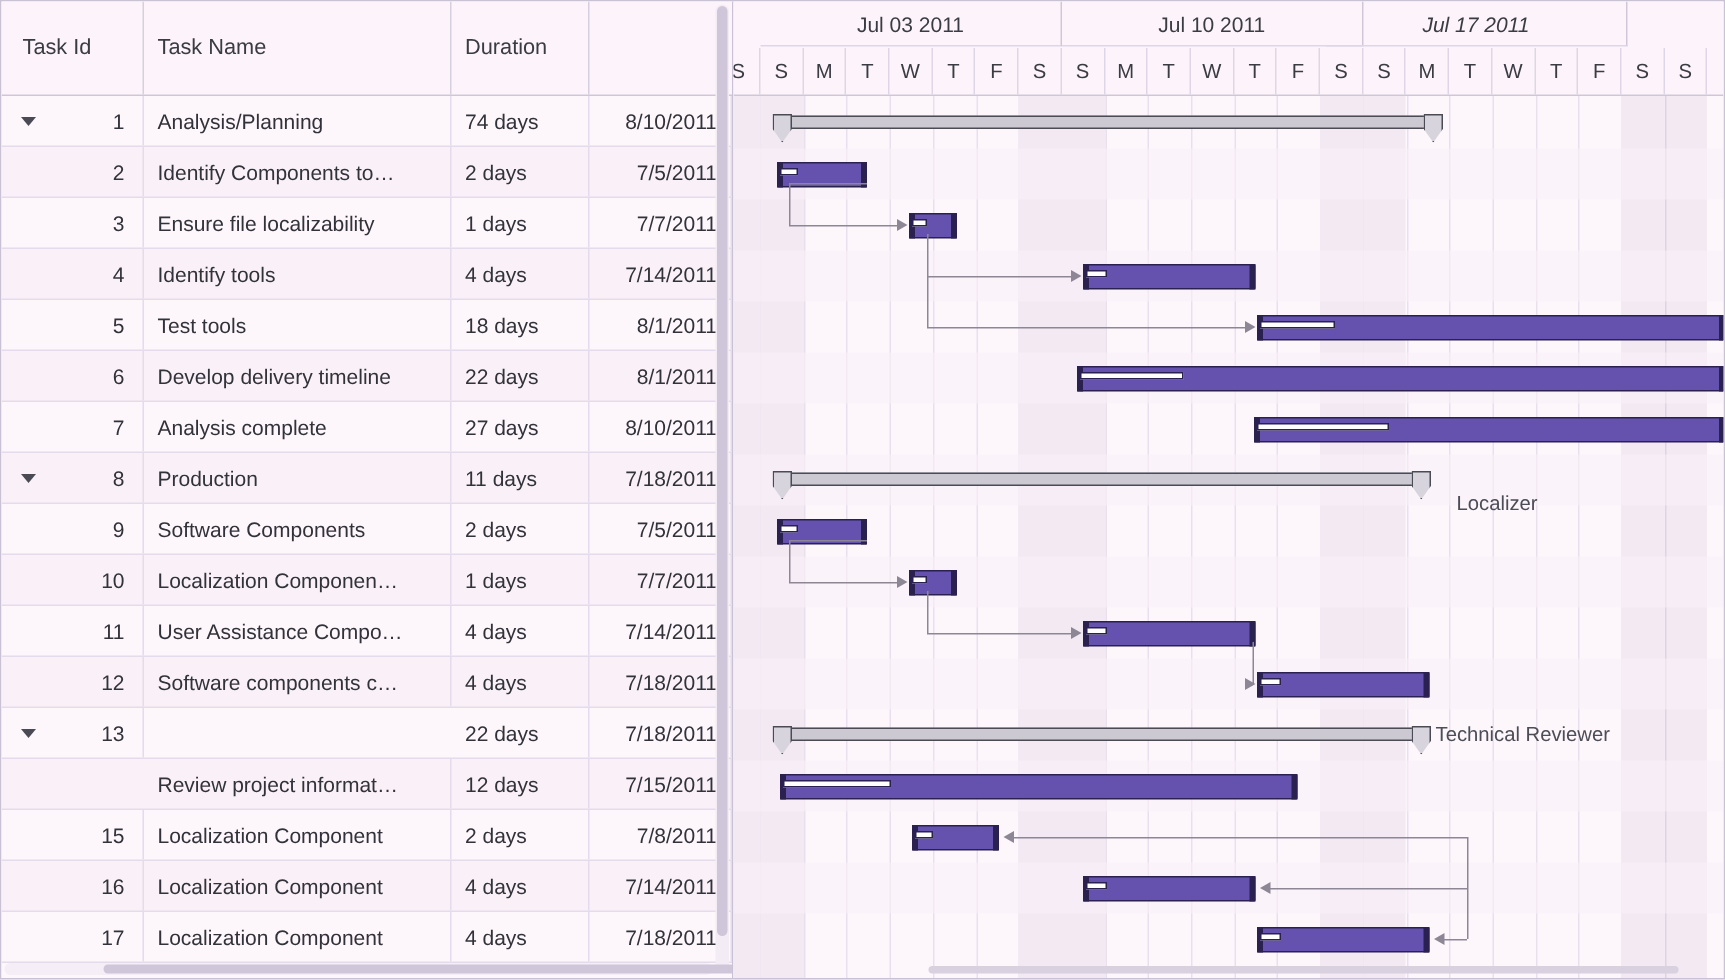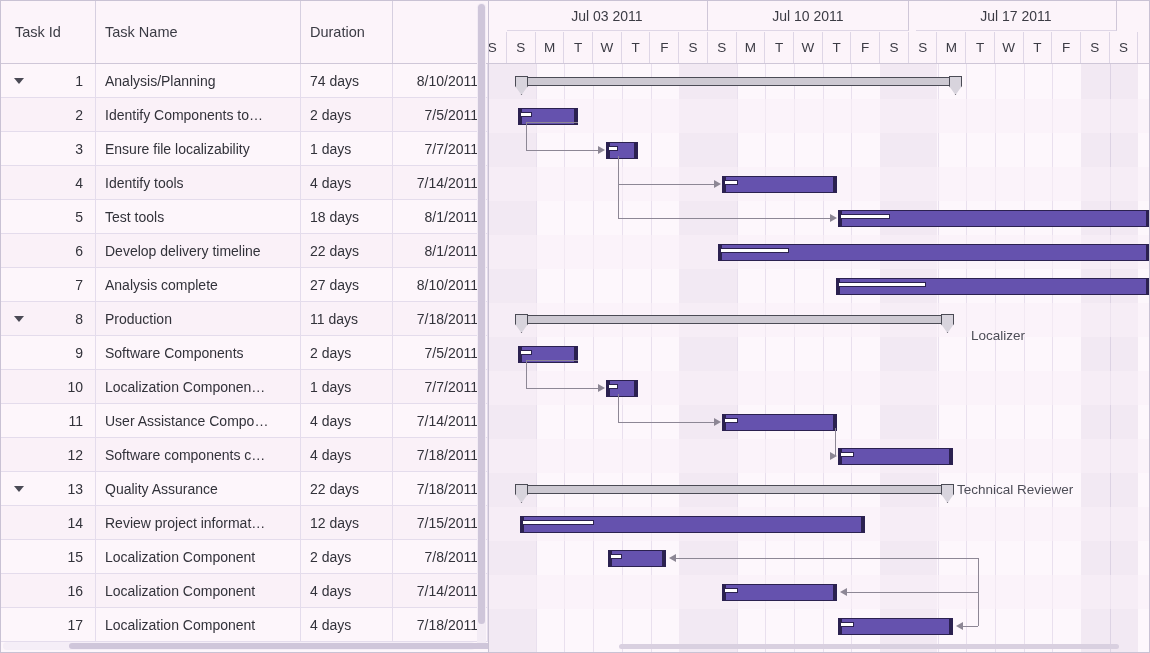--- a/index.html
+++ b/index.html
@@ -333,34 +333,28 @@
           </div>
           <div class="cell c-fin">
             <span>7/18/2011</span>
           </div>
         </div>
         <div class="row" style="top: 471px;">
           <div class="cell c-id">
             <span class="expander"></span>
             <span>13</span>
           </div>
-          <div class="cell c-name">
-            <span>Quality Assurance</span>
-          </div>
           <div class="cell c-dur">
             <span>22 days</span>
           </div>
           <div class="cell c-fin">
             <span>7/18/2011</span>
           </div>
         </div>
         <div class="row alt" style="top: 505px;">
-          <div class="cell c-id">
-            <span>14</span>
-          </div>
           <div class="cell c-name">
             <span>Review project informat…</span>
           </div>
           <div class="cell c-dur">
             <span>12 days</span>
           </div>
           <div class="cell c-fin">
             <span>7/15/2011</span>
           </div>
         </div>
@@ -428,21 +422,21 @@
         <div class="day" style="left: 161.5px; width: 28.7px;">F</div>
         <div class="day" style="left: 190.2px; width: 28.7px;">S</div>
         <div class="week" style="left: 218.9px; width: 200.9px;">Jul 10 2011</div>
         <div class="day" style="left: 218.9px; width: 28.7px;">S</div>
         <div class="day" style="left: 247.6px; width: 28.7px;">M</div>
         <div class="day" style="left: 276.3px; width: 28.7px;">T</div>
         <div class="day" style="left: 305px; width: 28.7px;">W</div>
         <div class="day" style="left: 333.7px; width: 28.7px;">T</div>
         <div class="day" style="left: 362.4px; width: 28.7px;">F</div>
         <div class="day" style="left: 391.1px; width: 28.7px;">S</div>
-        <div class="week" style="left: 427px; width: 200.9px;">Jul 17 2011</div>
+        <div class="week" style="left: 395px; width: 200.9px; font-style: italic;">Jul 17 2011</div>
         <div class="day" style="left: 419.8px; width: 28.7px;">S</div>
         <div class="day" style="left: 448.5px; width: 28.7px;">M</div>
         <div class="day" style="left: 477.2px; width: 28.7px;">T</div>
         <div class="day" style="left: 505.9px; width: 28.7px;">W</div>
         <div class="day" style="left: 534.6px; width: 28.7px;">T</div>
         <div class="day" style="left: 563.3px; width: 28.7px;">F</div>
         <div class="day" style="left: 592px; width: 28.7px;">S</div>
         <div class="day" style="left: 620.7px; width: 28.7px;">S</div>
       </div>
     <div id="chart-body">

